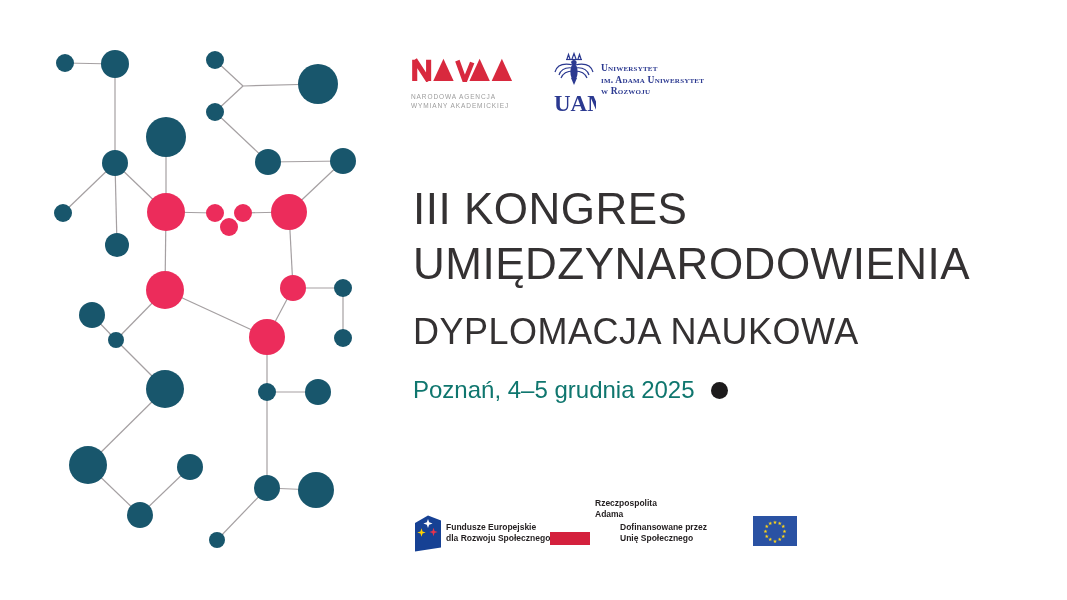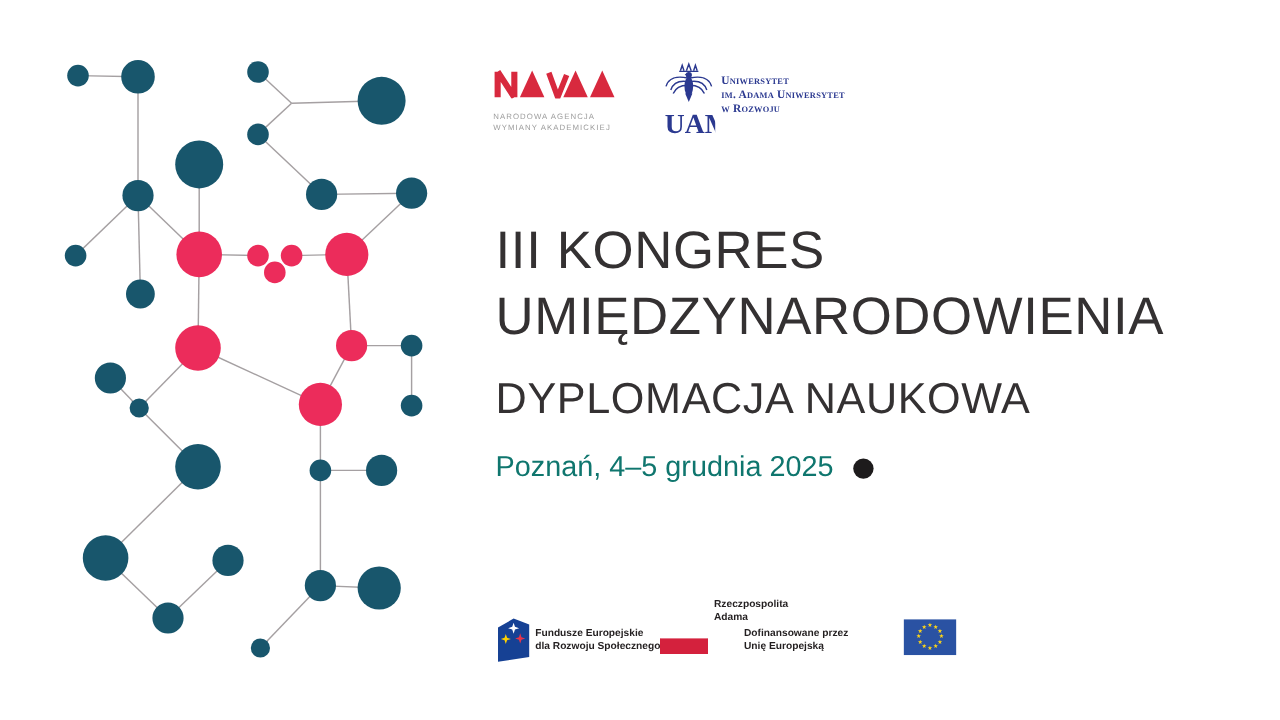--- a/index.html
+++ b/index.html
@@ -165,21 +165,21 @@
     <div class="white"></div>
     <div class="red"></div>
   </div>
   <div class="footer-label pl-text">
     <div>Rzeczpospolita</div>
     <div>Adama</div>
   </div>
 
   <div class="footer-label eu-text">
     <div>Dofinansowane przez</div>
-    <div>Unię Europejską</div>
+    <div>Unię Społecznego</div>
   </div>
   <svg id="eu-flag" width="44" height="30" viewBox="0 0 44 30">
     <rect x="0" y="0" width="44" height="30" fill="#2A52A3"></rect>
     <g id="eu-stars" font-family="DejaVu Sans, sans-serif">
         <text x="22.00" y="5.50" font-size="5" fill="#FFD617" text-anchor="middle" dominant-baseline="central">★</text>
         <text x="26.75" y="6.77" font-size="5" fill="#FFD617" text-anchor="middle" dominant-baseline="central">★</text>
         <text x="30.23" y="10.25" font-size="5" fill="#FFD617" text-anchor="middle" dominant-baseline="central">★</text>
         <text x="31.50" y="15.00" font-size="5" fill="#FFD617" text-anchor="middle" dominant-baseline="central">★</text>
         <text x="30.23" y="19.75" font-size="5" fill="#FFD617" text-anchor="middle" dominant-baseline="central">★</text>
         <text x="26.75" y="23.23" font-size="5" fill="#FFD617" text-anchor="middle" dominant-baseline="central">★</text>

